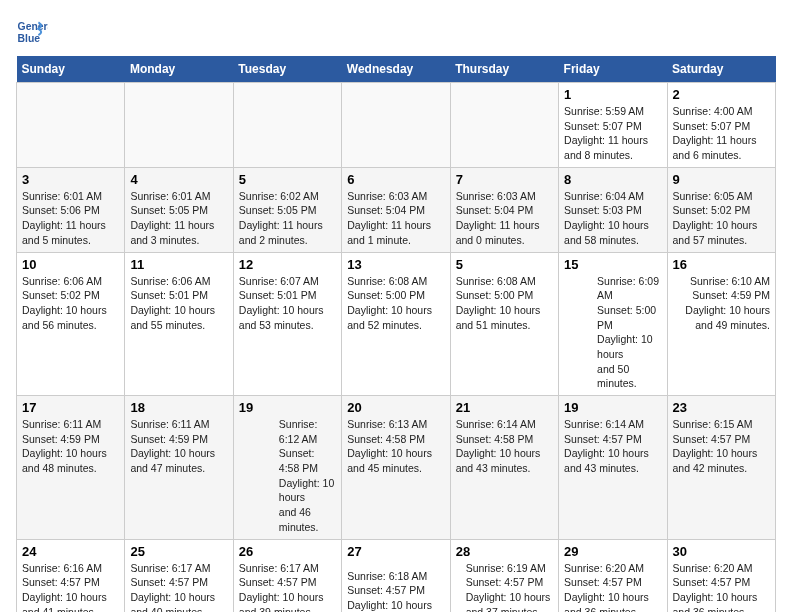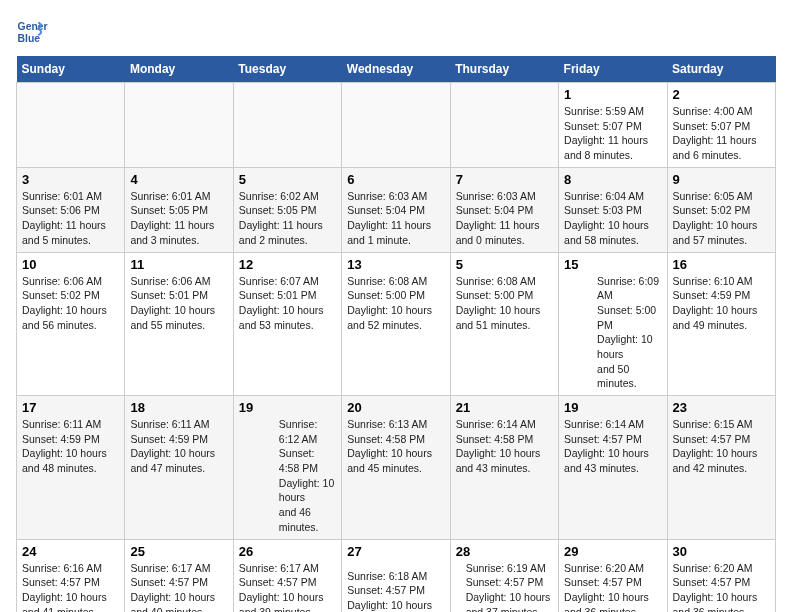--- a/index.html
+++ b/index.html
@@ -212,21 +212,21 @@
         </td>
         <td>
           <div class="day-num">15</div>
           <div class="day-info" style="white-space: pre-line; margin-left: 33px;">Sunrise: 6:09 AM
 Sunset: 5:00 PM
 Daylight: 10 hours
 and 50 minutes.</div>
         </td>
         <td>
           <div class="day-num">16</div>
-          <div class="day-info" style="white-space: pre-line;">Sunrise: 6:10 AM
+          <div class="day-info" style="white-space: pre-line; text-align: right;">Sunrise: 6:10 AM
 Sunset: 4:59 PM
 Daylight: 10 hours
 and 49 minutes.</div>
         </td>
       </tr>
       <tr>
         <td>
           <div class="day-num">17</div>
           <div class="day-info" style="white-space: pre-line;">Sunrise: 6:11 AM
 Sunset: 4:59 PM

